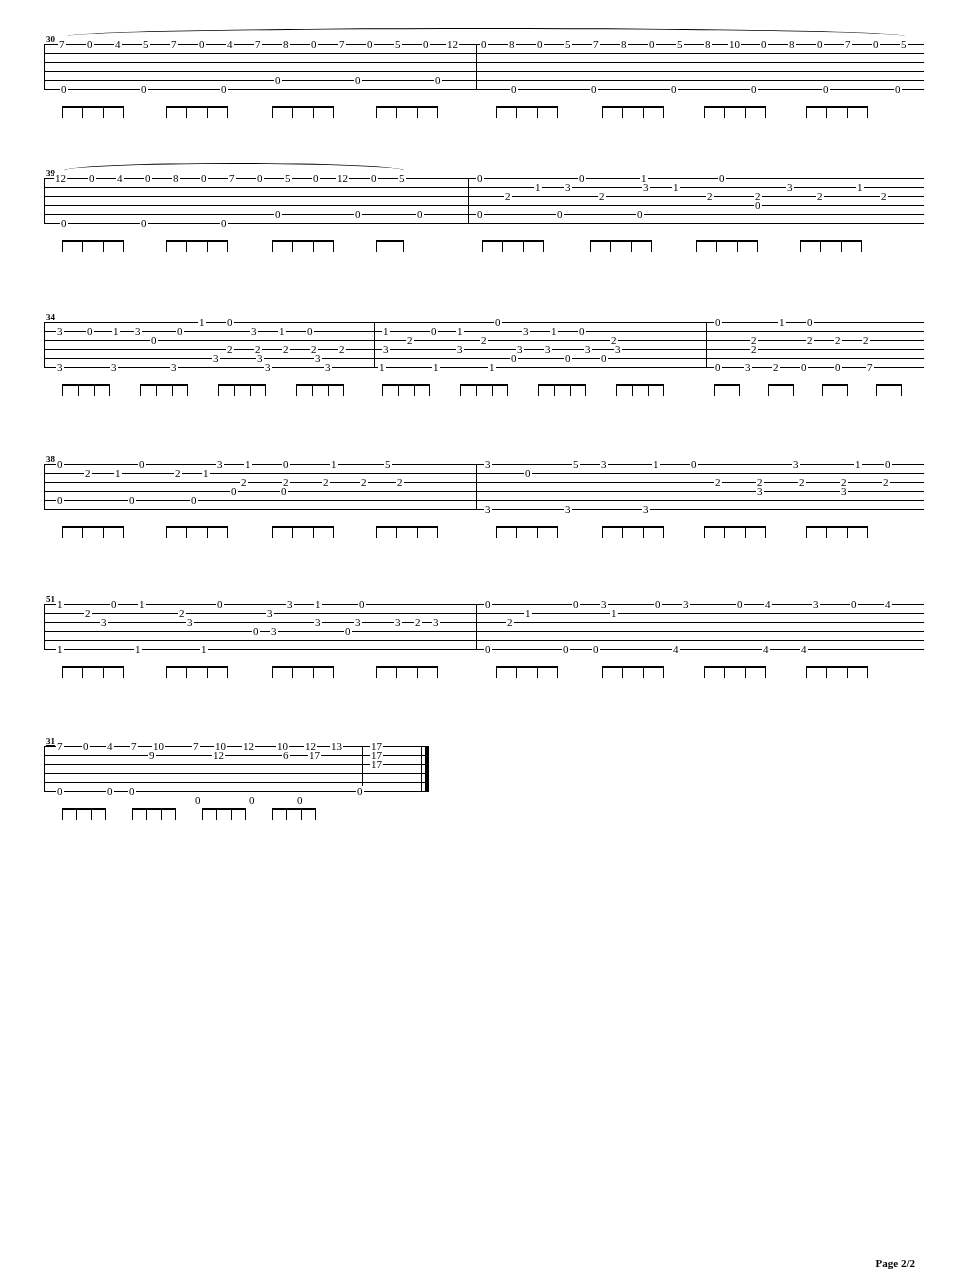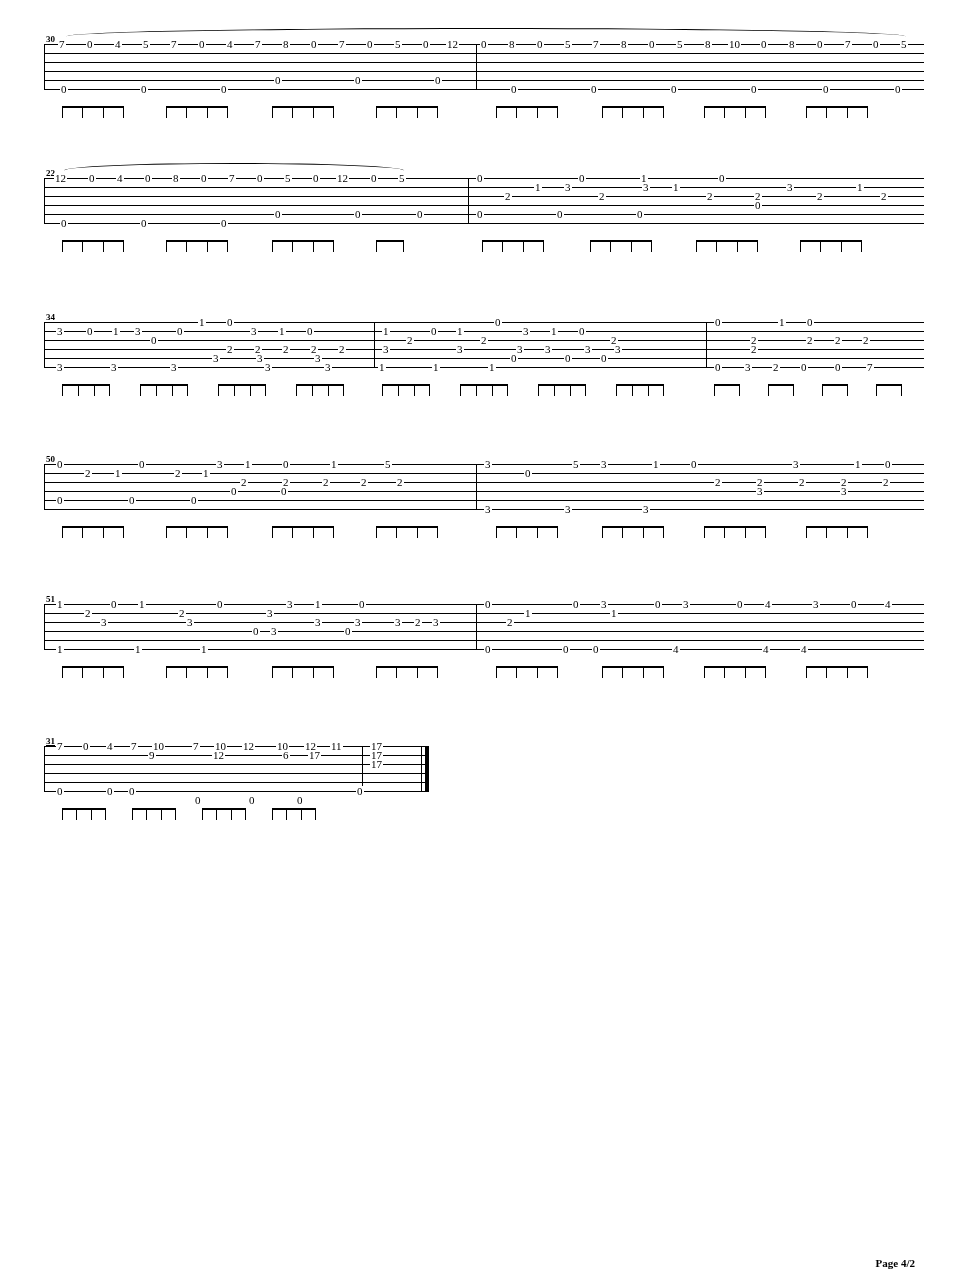--- a/index.html
+++ b/index.html
@@ -241,21 +241,21 @@
     <div class="beamgroup" style="left:762px; top:68px; width:62px;">
       <div class="beam" style="width:62px;"></div>
       <div class="stem" style="left:0;"></div>
         <div class="stem" style="left:20px;"></div>
         <div class="stem" style="left:41px;"></div>
         <div class="stem" style="left:61px;"></div>
     </div>
   </div>
 
   <div class="system" style="top:172px; width:880px;">
-    <div class="measure-num" style="left:2px;">22</div>
+    <div class="measure-num" style="left:2px;">39</div>
     <div class="staff" style="width:880px;">
       <div class="line" style="top:6px;  width:880px;"></div>
       <div class="line" style="top:15px; width:880px;"></div>
       <div class="line" style="top:24px; width:880px;"></div>
       <div class="line" style="top:33px; width:880px;"></div>
       <div class="line" style="top:42px; width:880px;"></div>
       <div class="line" style="top:51px; width:880px;"></div>
       <div class="startbar"></div>
       <div class="barline" style="left:424px;"></div>
 
@@ -509,21 +509,21 @@
         <div class="stem" style="left:25px;"></div>
     </div>
     <div class="beamgroup" style="left:832px; top:68px; width:26px;">
       <div class="beam" style="width:26px;"></div>
       <div class="stem" style="left:0;"></div>
         <div class="stem" style="left:25px;"></div>
     </div>
   </div>
 
   <div class="system" style="top:458px; width:880px;">
-    <div class="measure-num" style="left:2px;">50</div>
+    <div class="measure-num" style="left:2px;">38</div>
     <div class="staff" style="width:880px;">
       <div class="line" style="top:6px;  width:880px;"></div>
       <div class="line" style="top:15px; width:880px;"></div>
       <div class="line" style="top:24px; width:880px;"></div>
       <div class="line" style="top:33px; width:880px;"></div>
       <div class="line" style="top:42px; width:880px;"></div>
       <div class="line" style="top:51px; width:880px;"></div>
       <div class="startbar"></div>
       <div class="barline" style="left:432px;"></div>
 
@@ -760,21 +760,21 @@
       <div class="note" style="left:12px;  top:1px;">7</div>
       <div class="note" style="left:38px;  top:1px;">0</div>
       <div class="note" style="left:62px;  top:1px;">4</div>
       <div class="note" style="left:86px;  top:1px;">7</div>
       <div class="note" style="left:108px; top:1px;">10</div>
       <div class="note" style="left:148px; top:1px;">7</div>
       <div class="note" style="left:170px; top:1px;">10</div>
       <div class="note" style="left:198px; top:1px;">12</div>
       <div class="note" style="left:232px; top:1px;">10</div>
       <div class="note" style="left:260px; top:1px;">12</div>
-      <div class="note" style="left:286px; top:1px;">11</div>
+      <div class="note" style="left:286px; top:1px;">13</div>
       <div class="note" style="left:104px; top:10px;">9</div>
       <div class="note" style="left:168px; top:10px;">12</div>
       <div class="note" style="left:238px; top:10px;">6</div>
       <div class="note" style="left:264px; top:10px;">17</div>
       <div class="note" style="left:12px;  top:46px;">0</div>
       <div class="note" style="left:62px;  top:46px;">0</div>
       <div class="note" style="left:84px;  top:46px;">0</div>
       <div class="note" style="left:150px; top:55px;">0</div>
       <div class="note" style="left:204px; top:55px;">0</div>
       <div class="note" style="left:252px; top:55px;">0</div>
@@ -808,14 +808,14 @@
     </div>
     <div class="beamgroup" style="left:228px; top:68px; width:44px;">
       <div class="beam" style="width:44px;"></div>
       <div class="stem" style="left:0;"></div>
         <div class="stem" style="left:14px;"></div>
         <div class="stem" style="left:29px;"></div>
         <div class="stem" style="left:43px;"></div>
     </div>
   </div>
 
-  <div class="page-footer">Page 4/2</div>
+  <div class="page-footer">Page 2/2</div>
 </div>
 
 </body></html>

